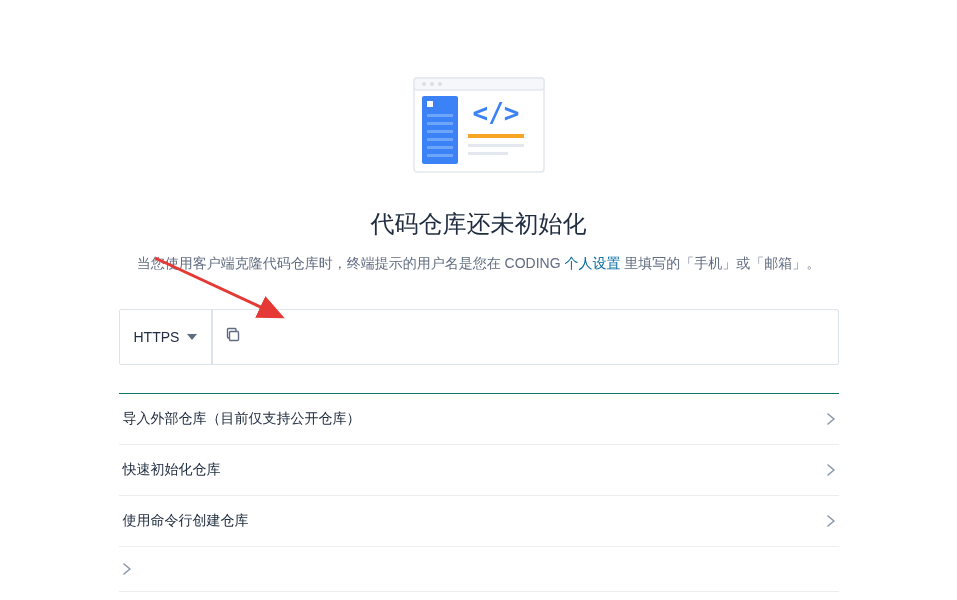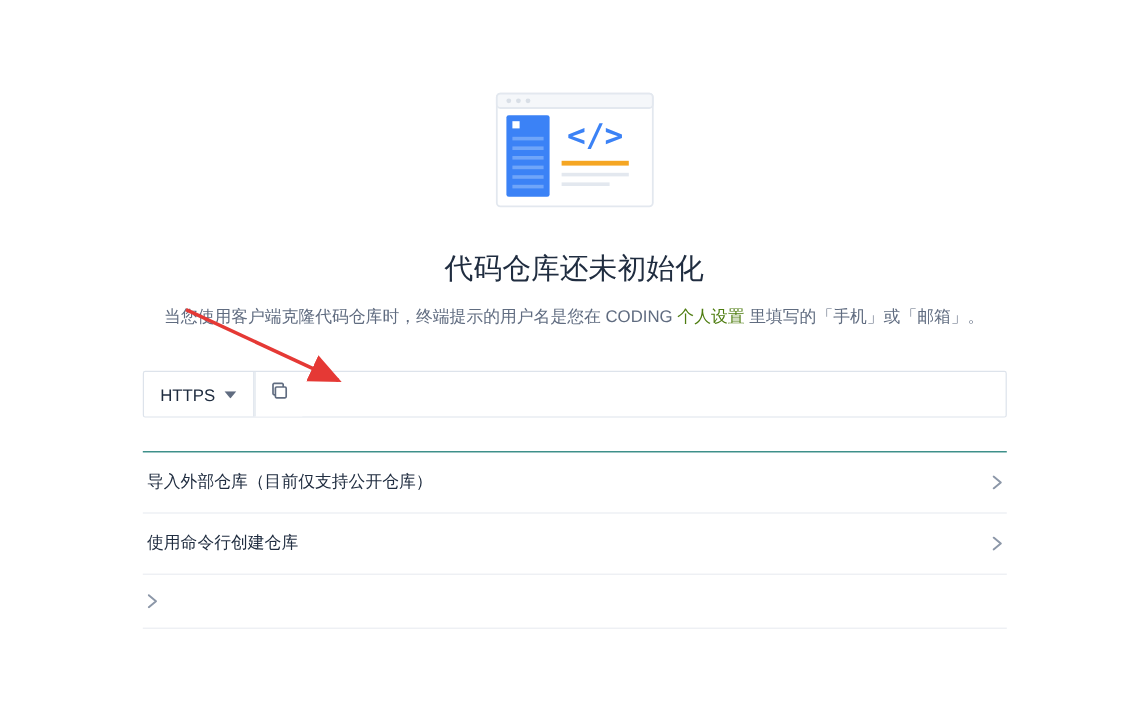--- a/index.html
+++ b/index.html
@@ -32,30 +32,30 @@
       font-weight: 500;
       color: #202D40;
       margin-bottom: 12px;
     }
     .subheading {
       font-size: 14px;
       color: #606C80;
       line-height: 1.6;
     }
     .subheading a {
-      color: #4d7c0f;
+      color: #0369a1;
       text-decoration: none;
     }
     .url-row {
       display: flex;
       align-items: stretch;
       border: 1px solid #DDE3EB;
       border-radius: 2px;
       margin-bottom: 28px;
-      height: 39px;
+      height: 56px;
       background: #fff;
     }
     .protocol-select {
       display: flex;
       align-items: center;
       gap: 8px;
       padding: 0 14px;
       border-right: 1px solid #DDE3EB;
       cursor: pointer;
       font-size: 14px;
@@ -170,20 +170,28 @@
   <div class="list">
     <div class="list-item">
       <span>导入外部仓库（目前仅支持公开仓库）</span>
       <span class="chevron">
         <svg width="8" height="12" viewBox="0 0 8 12">
             <path d="M1 1 L7 6 L1 11" stroke="#8C97A8" stroke-width="1.6" fill="none" stroke-linecap="round" stroke-linejoin="round"></path>
           </svg>
       </span>
     </div>
     <div class="list-item">
+      <span>快速初始化仓库</span>
+      <span class="chevron">
+        <svg width="8" height="12" viewBox="0 0 8 12">
+            <path d="M1 1 L7 6 L1 11" stroke="#8C97A8" stroke-width="1.6" fill="none" stroke-linecap="round" stroke-linejoin="round"></path>
+          </svg>
+      </span>
+    </div>
+    <div class="list-item">
       <span>使用命令行创建仓库</span>
       <span class="chevron">
         <svg width="8" height="12" viewBox="0 0 8 12">
             <path d="M1 1 L7 6 L1 11" stroke="#8C97A8" stroke-width="1.6" fill="none" stroke-linecap="round" stroke-linejoin="round"></path>
           </svg>
       </span>
     </div>
     <div class="list-item">
       <span class="chevron">
         <svg width="8" height="12" viewBox="0 0 8 12">

